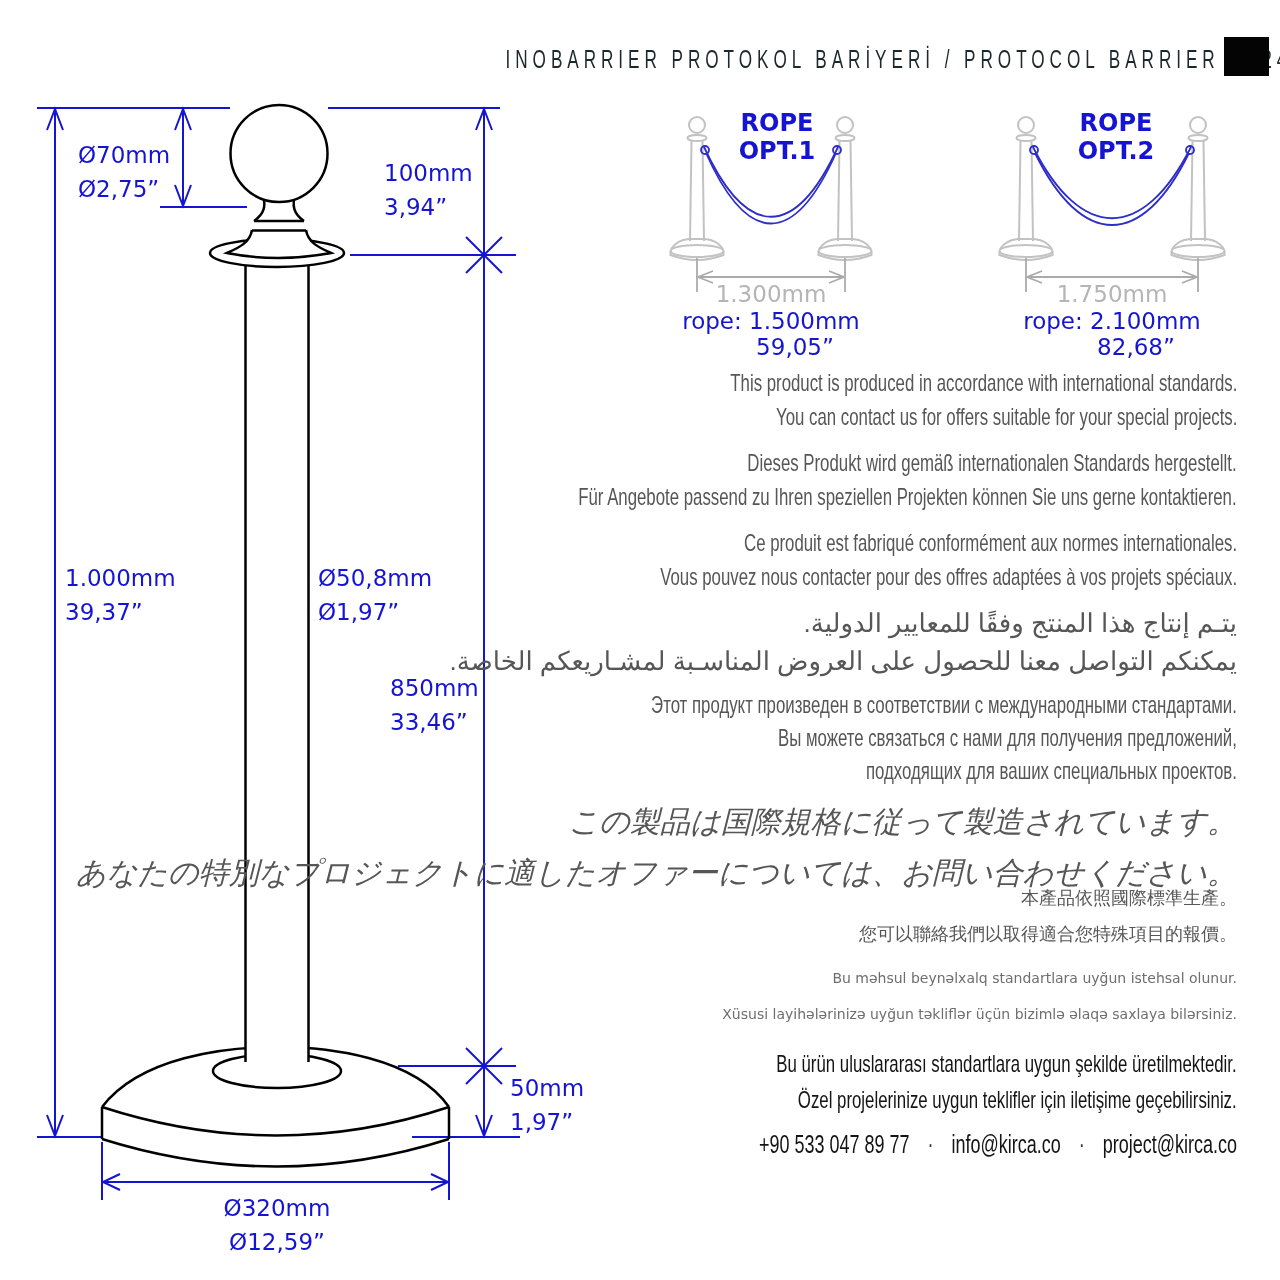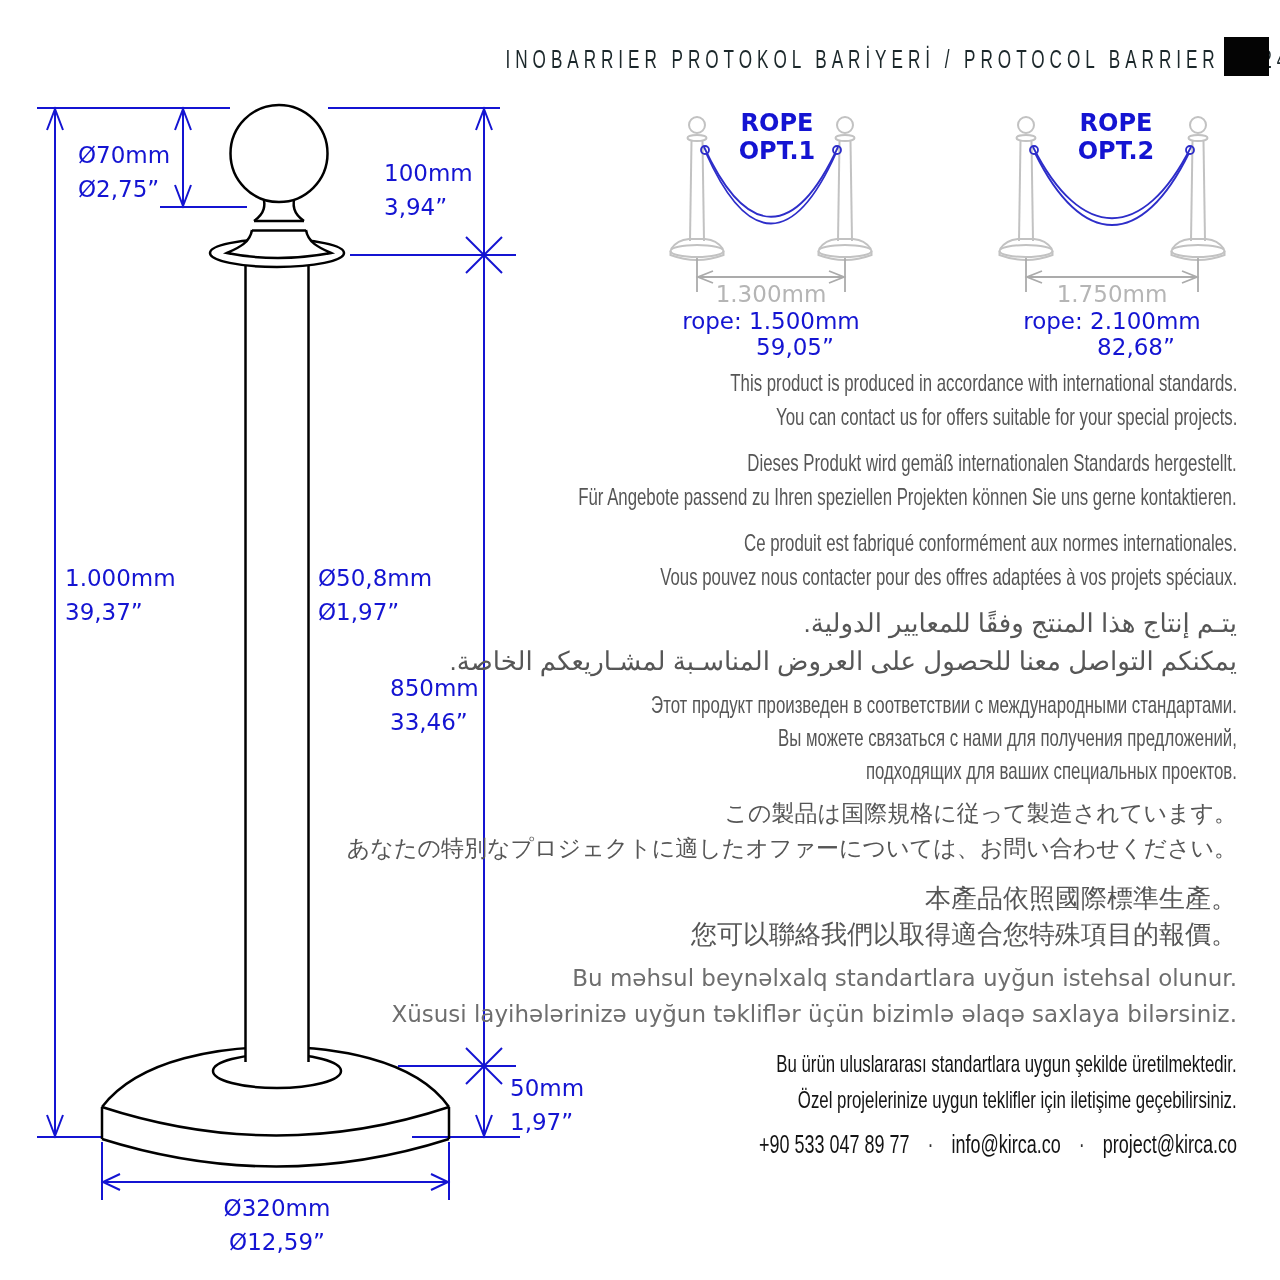--- a/index.html
+++ b/index.html
@@ -10,23 +10,23 @@
          font-size:26px;font-weight:500;letter-spacing:7.5px;color:#1c282b;
          transform:scaleX(.66);transform-origin:50% 0;white-space:nowrap;}
   .brandmark{position:absolute;left:1224px;top:37px;width:45px;height:39px;background:#040404;}
   .para{position:absolute;right:43px;text-align:right;white-space:pre-line;color:#565656;}
   .cond{font-size:24px;line-height:34px;transform:scaleX(.70);transform-origin:100% 0;}
   .p-en{top:366px;}
   .p-de{top:446px;}
   .p-fr{top:526px;}
   .p-ar{top:604px;font-size:26px;line-height:38px;direction:rtl;}
   .p-ru{top:688px;line-height:33px;}
-  .p-ja{top:796px;font-size:23px;line-height:35px;}
-  .p-zh{top:880px;font-size:26px;line-height:36px;}
-  .p-az{top:960px;font-size:23px;line-height:36px;color:#6e6e6e;font-family:"DejaVu Sans",sans-serif;}
+  .p-ja{top:796px;font-size:30px;line-height:51px;font-style:italic;}
+  .p-zh{top:880px;font-size:18px;line-height:36px;font-family:Liberation Serif, serif;}
+  .p-az{top:960px;font-size:14px;line-height:36px;color:#6e6e6e;font-family:"DejaVu Sans",sans-serif;}
   .p-tr{top:1046px;line-height:36px;color:#141414;}
   .contact{position:absolute;right:43px;top:1130px;font-size:25px;color:#141414;font-weight:500;
            transform:scaleX(.72);transform-origin:100% 0;white-space:nowrap;}
   .contact .sep{display:inline-block;margin:0 18px;font-weight:400;color:#333;}
   text{font-family:"DejaVu Sans",sans-serif;}
   .dimtxt{font-size:23px;fill:#1414d2;}
   .ropetitle{font-size:24px;font-weight:600;fill:#1414d2;}
   .graytxt{font-size:23px;fill:#b5b5b5;}
   .bluectr{font-size:23px;fill:#1414d2;}
 </style>

